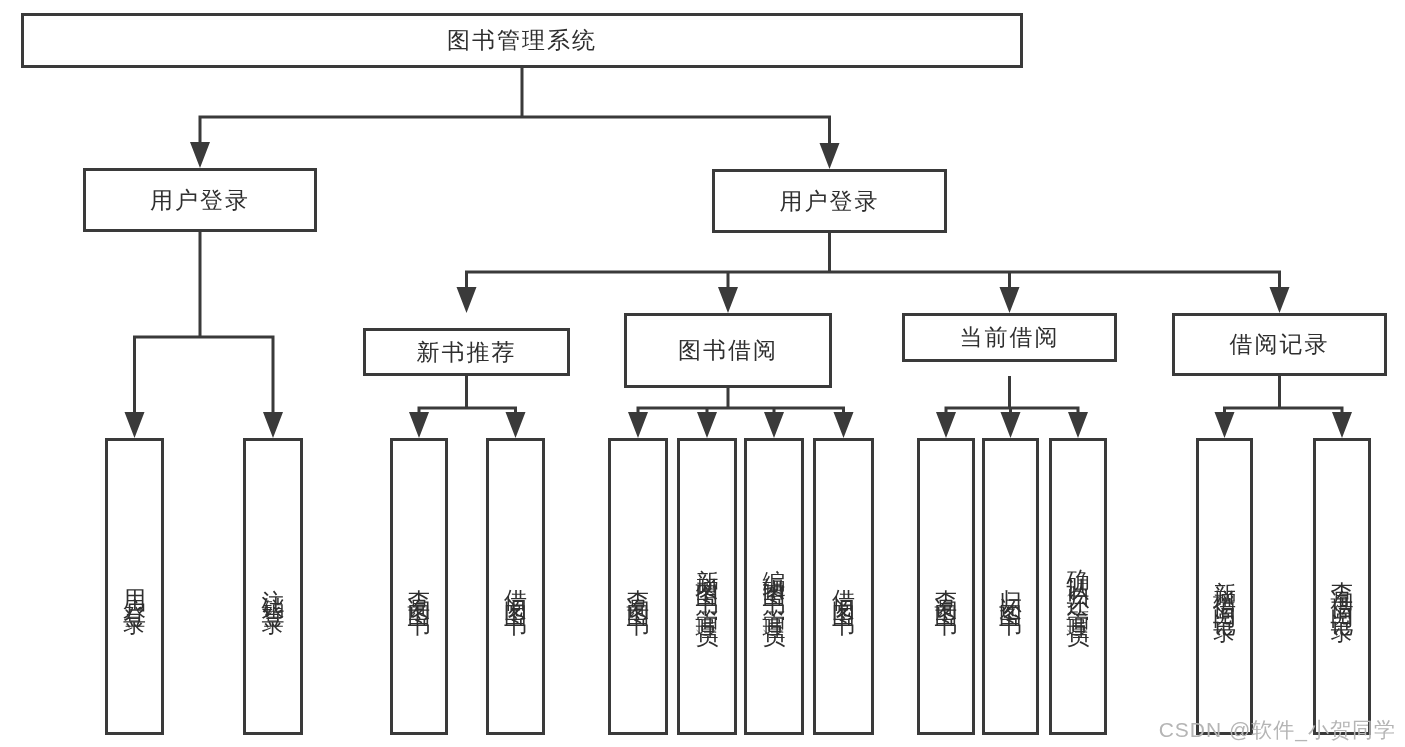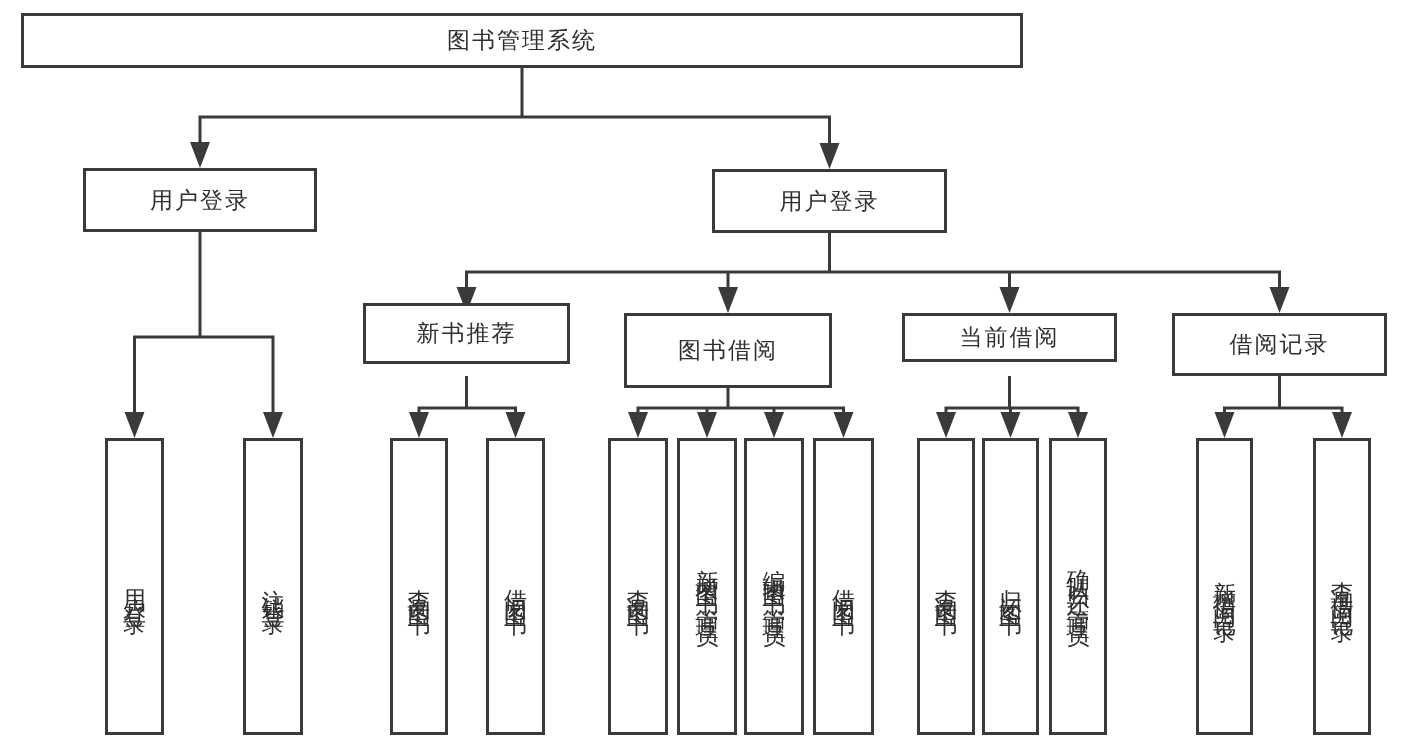--- a/index.html
+++ b/index.html
@@ -95,21 +95,21 @@
       M1078,438 l-10,-26 h20 z
       M1224.5,438 l-10,-26 h20 z
       M1342,438 l-10,-26 h20 z"></path>
   </svg>
 
   <div class="node" style="left:21px; top:13px; width:1002px; height:55px">图书管理系统</div>
 
   <div class="node" style="left:83px; top:168px; width:234px; height:64px">用户登录</div>
   <div class="node" style="left:712px; top:169px; width:235px; height:64px">用户登录</div>
 
-  <div class="node" style="left:363px; top:303px; width:207px; height:61px">新书推荐</div>
+  <div class="node" style="left:363px; top:328px; width:207px; height:48px">新书推荐</div>
   <div class="node" style="left:624px; top:313px; width:208px; height:75px">图书借阅</div>
   <div class="node" style="left:902px; top:313px; width:215px; height:49px">当前借阅</div>
   <div class="node" style="left:1172px; top:313px; width:215px; height:63px">借阅记录</div>
 
   <div class="node leaf" style="left:105px; top:438px; width:59px; height:297px">用户登录</div>
   <div class="node leaf" style="left:243px; top:438px; width:60px; height:297px">注销登录</div>
 
   <div class="node leaf" style="left:390px; top:438px; width:58px; height:297px">查询图书</div>
   <div class="node leaf" style="left:486px; top:438px; width:59px; height:297px">借阅图书</div>
 
@@ -118,14 +118,15 @@
   <div class="node leaf" style="left:744px; top:438px; width:60px; height:297px">编辑图书（管理员）</div>
   <div class="node leaf" style="left:813px; top:438px; width:61px; height:297px">借阅图书</div>
 
   <div class="node leaf" style="left:917px; top:438px; width:58px; height:297px">查询图书</div>
   <div class="node leaf" style="left:982px; top:438px; width:57px; height:297px">归还图书</div>
   <div class="node leaf" style="left:1049px; top:438px; width:58px; height:297px">确认归还（管理员）</div>
 
   <div class="node leaf" style="left:1196px; top:438px; width:57px; height:297px">新增借阅记录</div>
   <div class="node leaf" style="left:1313px; top:438px; width:58px; height:297px">查询借阅记录</div>
 
+  <div class="watermark">CSDN @软件_小贺同学</div>
 
 </div>
 
 </body></html>

